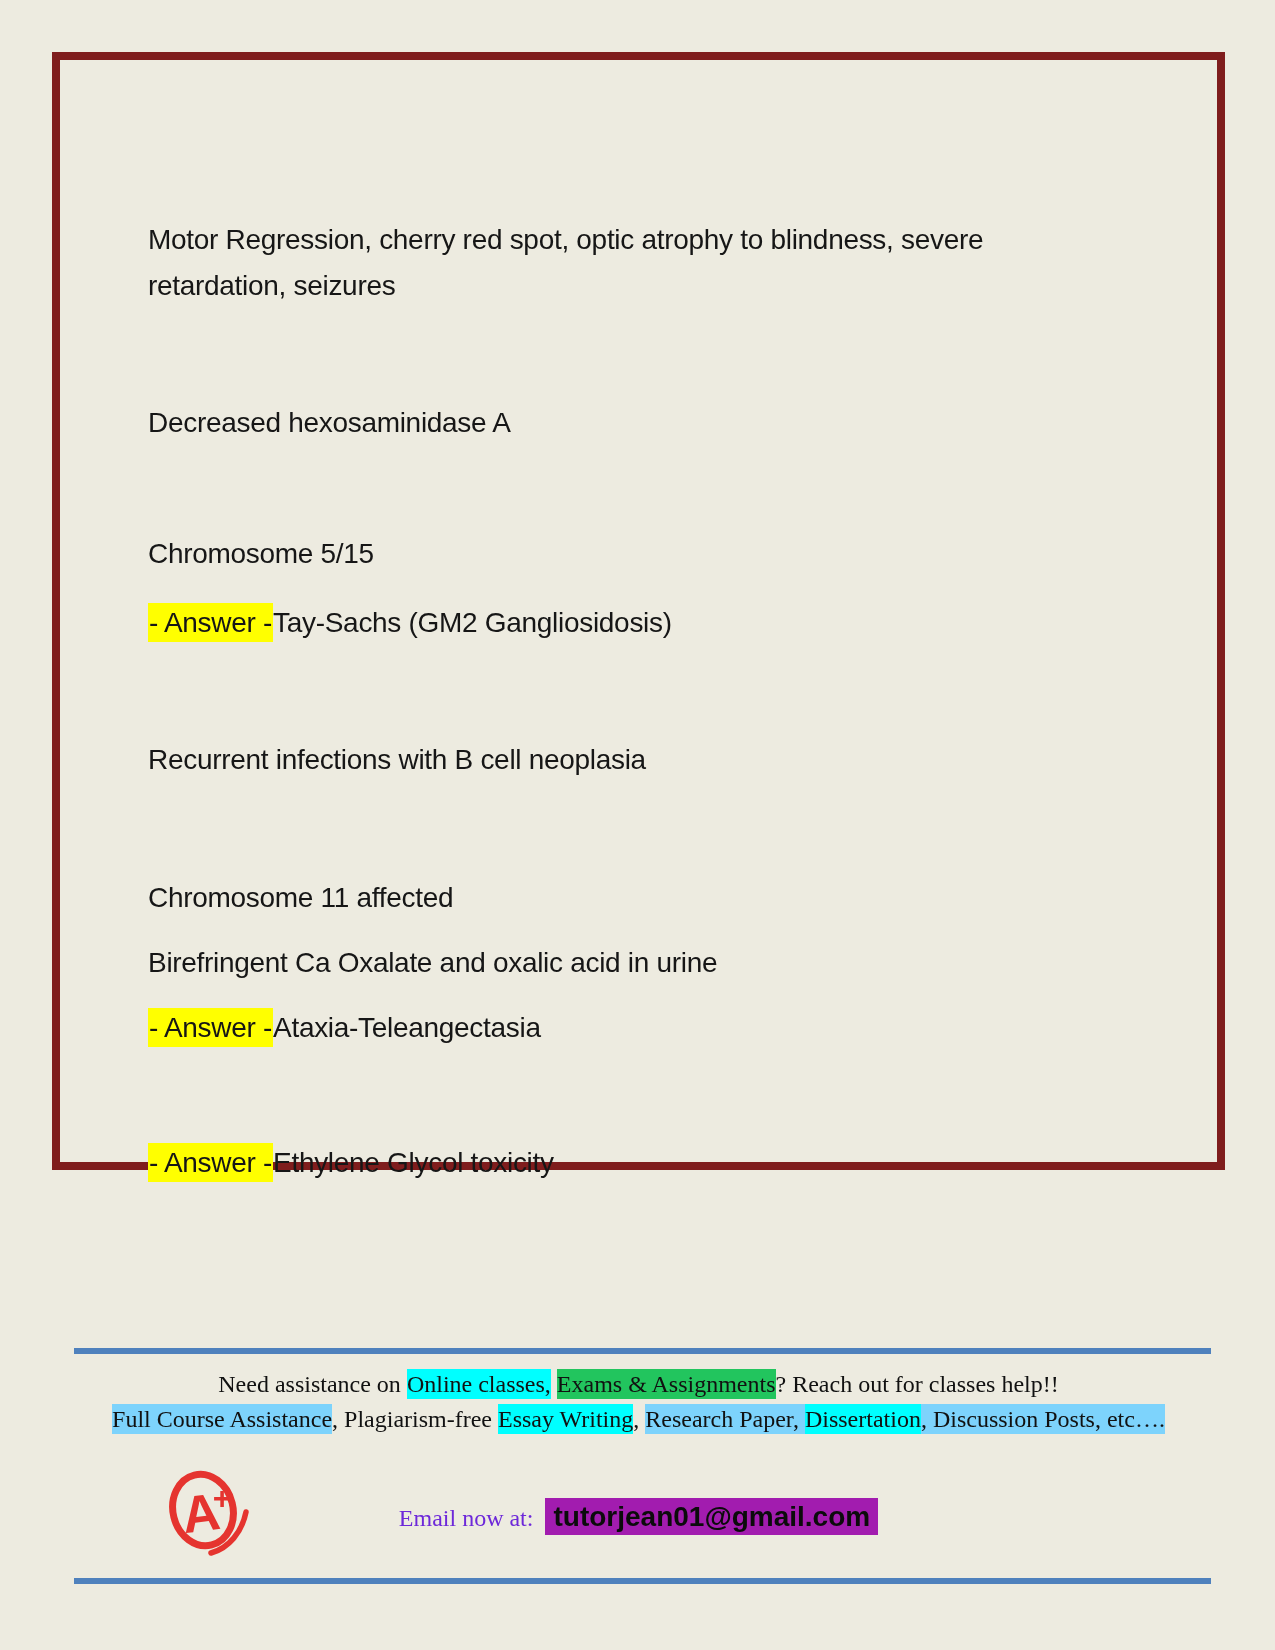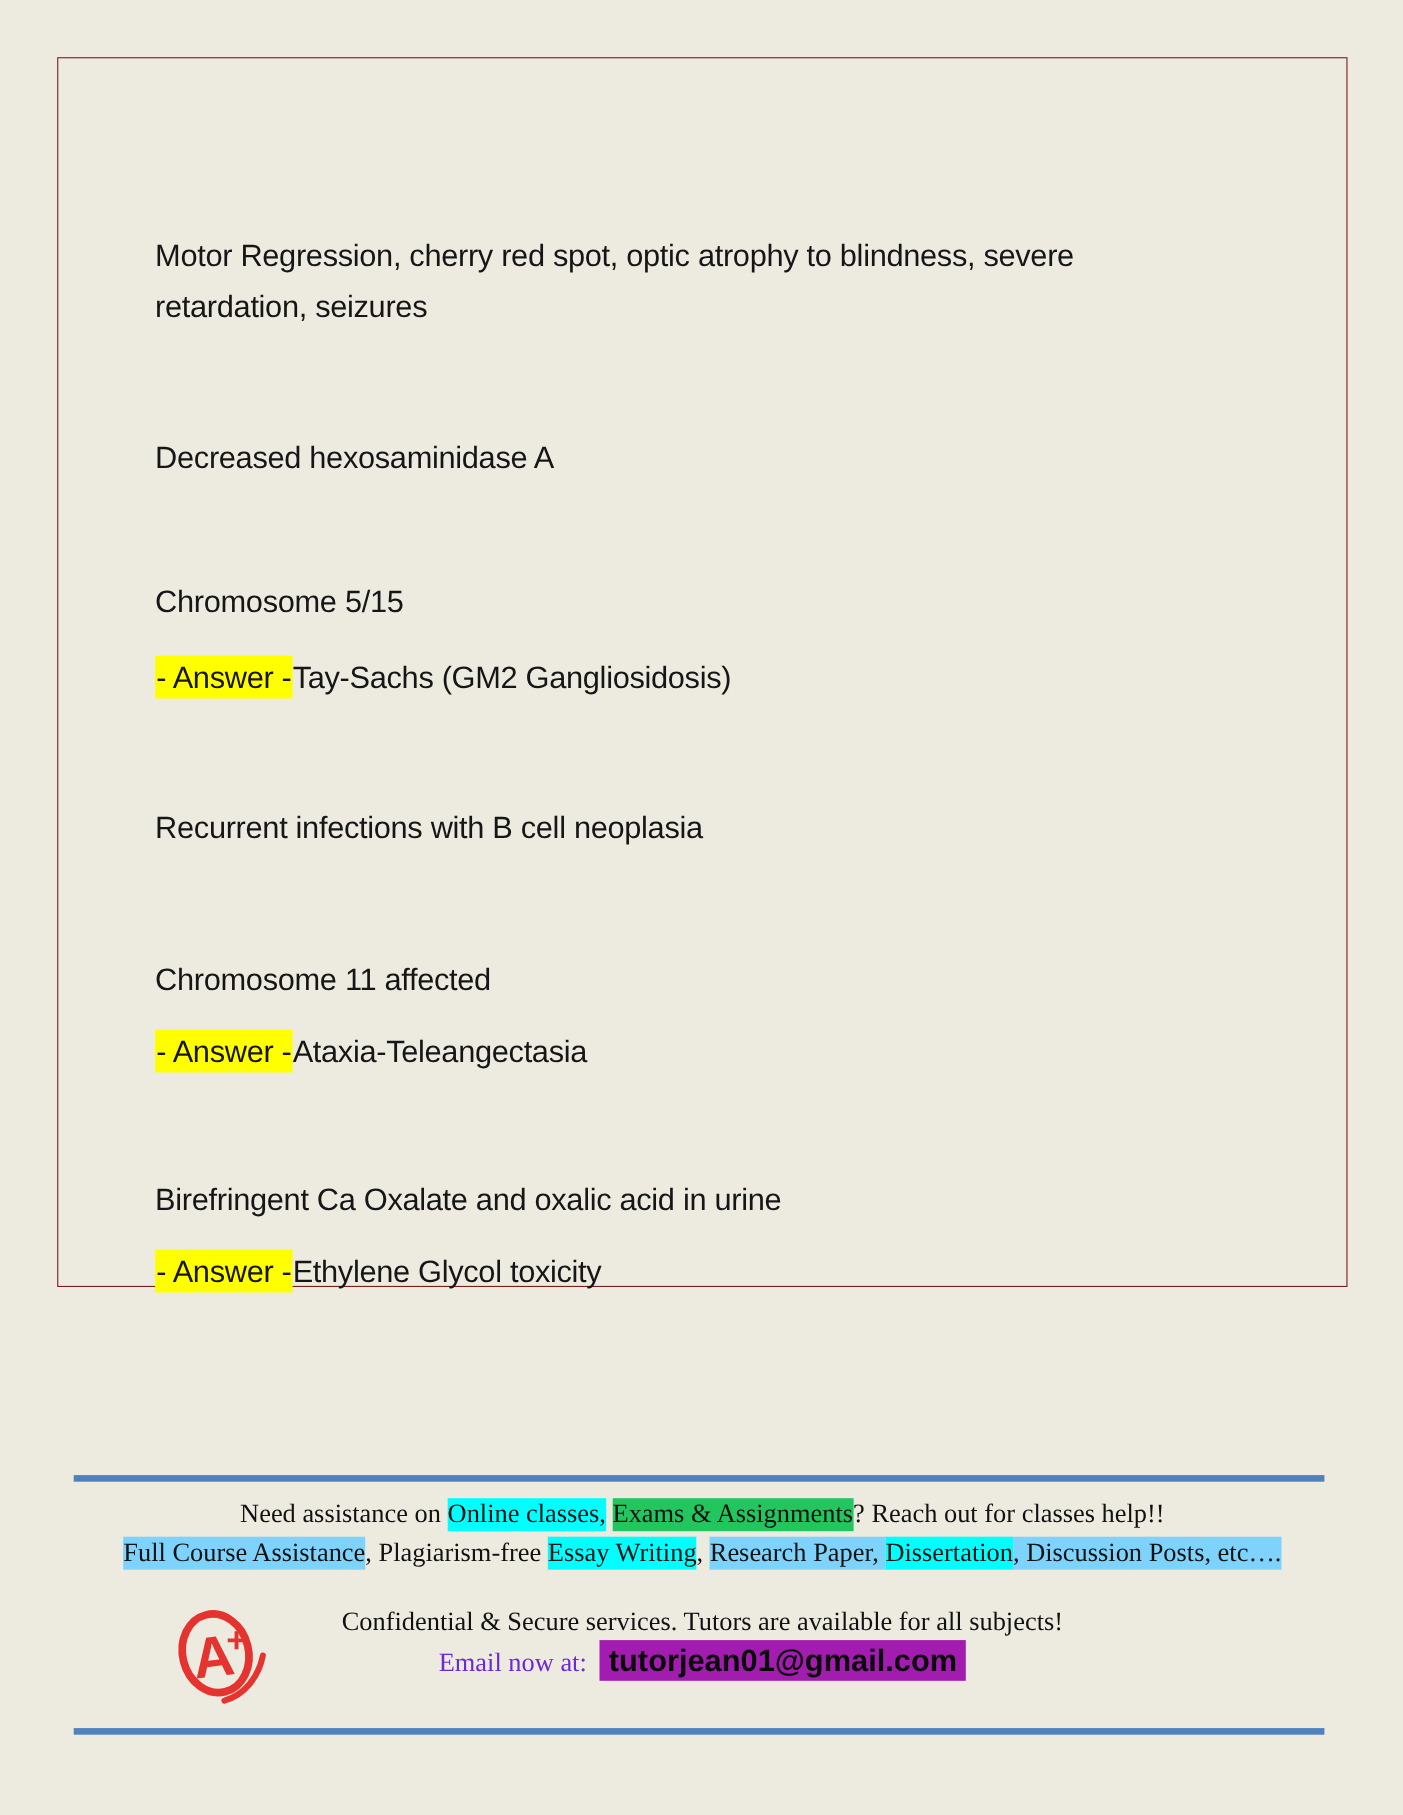--- a/index.html
+++ b/index.html
@@ -5,21 +5,21 @@
   html,body{margin:0;padding:0;}
   body{
     width:1275px;height:1650px;position:relative;
     background:#edebe0;
     font-family:"Liberation Sans",sans-serif;
     overflow:hidden;
   }
   .page{position:absolute;inset:0;background:#edebe0;}
   .frame{
     position:absolute;left:52px;top:52px;width:1173px;height:1118px;
-    border:1px solid #7f1d1d;box-sizing:border-box;
+    border:8px solid #7f1d1d;box-sizing:border-box;
   }
   
   .content{position:absolute;left:88px;top:157px;right:30px;}
   .para{
     margin:0;font-size:28px;line-height:46px;color:#161616;
     letter-spacing:-0.3px;white-space:nowrap;
   }
   .line{display:block;}
   .mb91{margin-bottom:91px}
   .mb85{margin-bottom:85px}
@@ -81,45 +81,44 @@
       <p class="para mb91"><span class="hl-y">- Answer -</span><span>Tay-Sachs (GM2 Gangliosidosis)</span></p>
 
       <p class="para mb92">
         <span class="line">Recurrent infections with B cell neoplasia</span>
       </p>
 
       <p class="para mb19">
         <span class="line">Chromosome 11 affected</span>
       </p>
 
-      <p class="para mb89"><span class="hl-y">- Answer -</span><span>Ataxia-Teleangectasia</span></p>
-
       <p class="para mb19">
         <span class="line">Birefringent Ca Oxalate and oxalic acid in urine</span>
       </p>
+
+      <p class="para mb89"><span class="hl-y">- Answer -</span><span>Ataxia-Teleangectasia</span></p>
 
       <p class="para"><span class="hl-y">- Answer -</span><span>Ethylene Glycol toxicity</span></p>
 
     </div>
 
     <div class="divider div1"></div>
 
     <div class="adline ad1"><span>Need assistance on </span><span class="seg-c">Online classes,</span><span> </span><span class="seg-g">Exams &amp; Assignments</span><span>? Reach out for classes help!!</span></div>
 
     <div class="adline ad2"><span class="seg-y">Full Course Assistance</span><span>, Plagiarism-free </span><span class="seg-c">Essay Writing</span><span>, </span><span class="seg-y">Research Paper, </span><span class="seg-c">Dissertation</span><span class="seg-y">, Discussion Posts, etc….</span></div>
 
     <svg class="logo" viewBox="0 0 88 92" xmlns="http://www.w3.org/2000/svg">
       <g transform="rotate(-14 42 45)">
         <ellipse cx="42" cy="45" rx="30" ry="36" fill="none" stroke="#e5342f" stroke-width="7"></ellipse>
       </g>
       <path d="M 50 88 C 68 83 81 67 85 47" fill="none" stroke="#e5342f" stroke-width="5.5" stroke-linecap="round"></path>
       <text x="40" y="66" text-anchor="middle" font-family="Liberation Sans, sans-serif" font-weight="bold" font-size="52" fill="#e5342f" transform="rotate(-7 40 48)">A</text>
       <text x="61" y="44" text-anchor="middle" font-family="Liberation Sans, sans-serif" font-weight="bold" font-size="32" fill="#e5342f">+</text>
     </svg>
 
-    <div class="conf">Confidential &amp; Secure services. Tutors are available for all subjects!</div>
 
     <div class="emailrow"><span class="email-label">Email now at:  </span><span class="email-addr">tutorjean01@gmail.com</span></div>
 
     <div class="divider div2"></div>
 
   </div>
 </div>
 
 </body></html>

